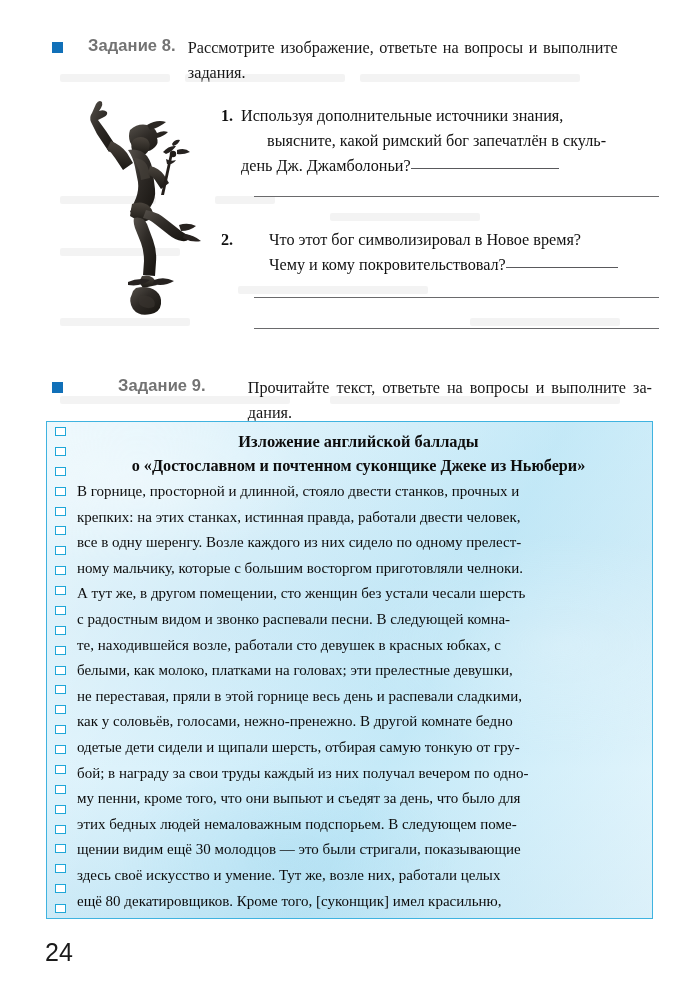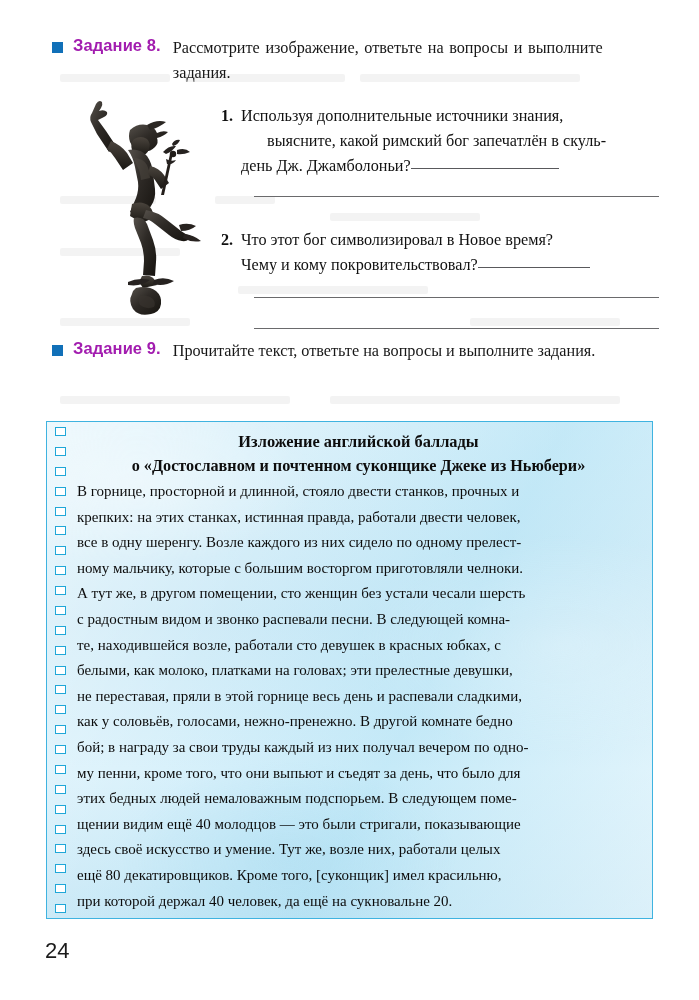--- a/index.html
+++ b/index.html
@@ -48,22 +48,22 @@
     width: 11px;
     height: 11px;
     background: #1170b8;
     margin-top: 6px;
     flex: 0 0 auto;
   }
   .task-label {
     font-family: "Liberation Sans", sans-serif;
     font-weight: bold;
     font-size: 16.5px;
-    color: #a21caf;
-    margin-left: 10px;
+    color: #737373;
+    margin-left: 25px;
     white-space: nowrap;
     flex: 0 0 auto;
     letter-spacing: 0.1px;
   }
   .task-text {
     font-family: "Liberation Serif", serif;
     font-size: 16.2px;
     line-height: 25px;
     color: #171717;
     margin-left: 12px;
@@ -188,21 +188,21 @@
     white-space: nowrap;
   }
   .box-body p.last { text-align: left; }
 
   
   .page-number {
     position: absolute;
     left: 45px;
     top: 938px;
     font-family: "Liberation Sans", sans-serif;
-    font-size: 22px;
+    font-size: 25px;
     color: #1a1a1a;
   }
 </style>
 </head>
 <body>
 
 <div class="ghost-layer">
   <div class="ghost-line" style="left:60px; top:74px; width:110px;"></div>
   <div class="ghost-line" style="left:185px; top:74px; width:160px;"></div>
   <div class="ghost-line" style="left:360px; top:74px; width:220px;"></div>
@@ -293,32 +293,32 @@
       <div class="lastline">
         <span>день Дж. Джамболоньи?</span><span class="inline-rule" style="width:148px;"></span>
       </div>
     </div>
   </div>
 
   <div class="answer-rule" style="left:254px; top:196px; width:405px;"></div>
 
   <div class="q-block" style="left:221px; top:228px; width:440px;">
     <div class="q-num">2.</div>
-    <div class="q-body" style="width:420px;">
+    <div class="q-body" style="width:420px;margin-left:28px;">
       <div style="text-align:justify;">Что этот бог символизировал в Новое время?</div>
       <div class="lastline">
         <span>Чему и кому покровительствовал?</span><span class="inline-rule" style="width:112px;"></span>
       </div>
     </div>
   </div>
 
   <div class="answer-rule" style="left:254px; top:297px; width:405px;"></div>
   <div class="answer-rule" style="left:254px; top:328px; width:405px;"></div>
 
-  <div class="task-row" style="left:52px; top:339px; width:600px;">
+  <div class="task-row" style="left:52px; top:376px; width:600px;gap:30px;">
     <div class="bullet-square"></div>
     <div class="task-label">Задание 9.</div>
     <div class="task-text" style="width:430px;">Прочитайте текст, ответьте на вопросы и выполните за­дания.</div>
   </div>
 
   <div class="source-box">
     <div class="box-texture"></div>
 
     <div class="film-strip">
       <div class="film-cell"></div>
@@ -356,24 +356,25 @@
         <p>В горнице, просторной и длинной, стояло двести станков, прочных и</p>
         <p>крепких: на этих станках, истинная правда, работали двести человек,</p>
         <p>все в одну шеренгу. Возле каждого из них сидело по одному прелест-</p>
         <p>ному мальчику, которые с большим восторгом приготовляли челноки.</p>
         <p>А тут же, в другом помещении, сто женщин без устали чесали шерсть</p>
         <p>с радостным видом и звонко распевали песни. В следующей комна-</p>
         <p>те, находившейся возле, работали сто девушек в красных юбках, с</p>
         <p>белыми, как молоко, платками на головах; эти прелестные девушки,</p>
         <p>не переставая, пряли в этой горнице весь день и распевали сладкими,</p>
         <p>как у соловьёв, голосами, нежно-пренежно. В другой комнате бедно</p>
+        <p>одетые дети сидели и щипали шерсть, отбирая самую тонкую от гру-</p>
         <p>бой; в награду за свои труды каждый из них получал вечером по одно-</p>
         <p>му пенни, кроме того, что они выпьют и съедят за день, что было для</p>
         <p>этих бедных людей немаловажным подспорьем. В следующем поме-</p>
-        <p>щении видим ещё 40 молодцов — это были стригали, показывающие</p>
+        <p>щении видим ещё 30 молодцов — это были стригали, показывающие</p>
         <p>здесь своё искусство и умение. Тут же, возле них, работали целых</p>
         <p>ещё 80 декатировщиков. Кроме того, [суконщик] имел красильню,</p>
         <p class="last">при которой держал 40 человек, да ещё на сукновальне 20.</p>
       </div>
     </div>
   </div>
 
   <div class="page-number">24</div>
 
 </div>

